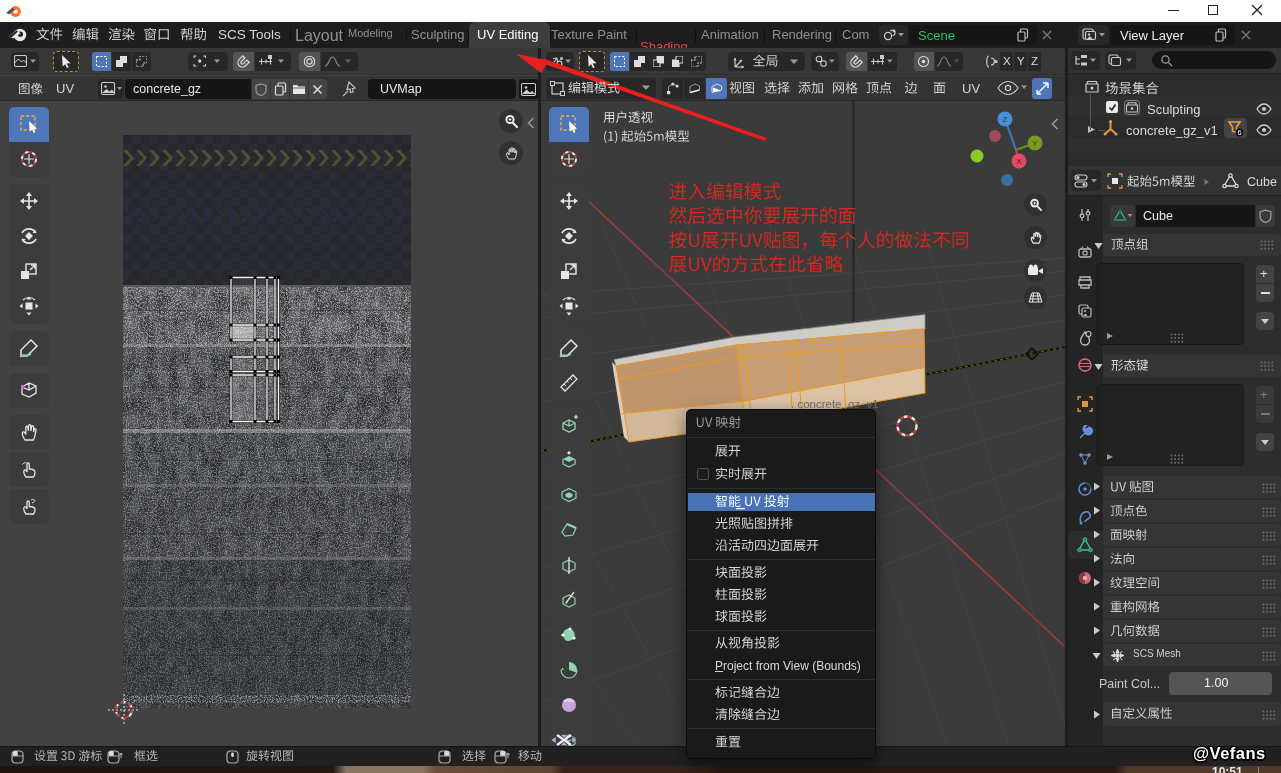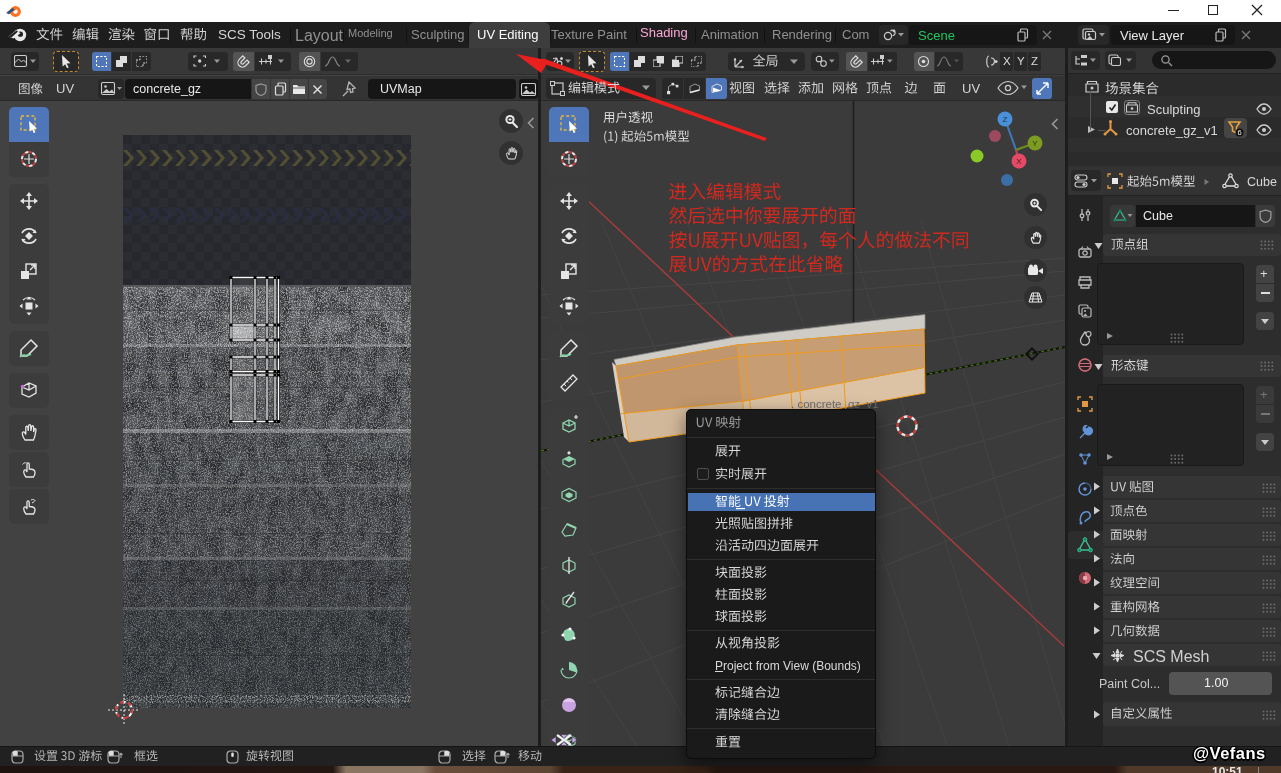--- a/index.html
+++ b/index.html
@@ -37,21 +37,21 @@
 <div class="abs" style="left:550px;top:28px;width:1px;height:15px;background:#111"></div>
 <div class="abs" style="left:636px;top:28px;width:1px;height:15px;background:#111"></div>
 <div class="abs" style="left:695px;top:28px;width:1px;height:15px;background:#111"></div>
 <div class="abs" style="left:764px;top:28px;width:1px;height:15px;background:#111"></div>
 <div class="abs" style="left:835px;top:28px;width:1px;height:15px;background:#111"></div>
 <div class="txt" style="left:295px;top:27px;font-size:16px;color:#909090">Layout</div>
 <div class="txt" style="left:348px;top:27px;font-size:11px;color:#909090">Modeling</div>
 <div class="txt" style="left:411px;top:27px;font-size:13px;color:#909090">Sculpting</div>
 <div class="txt" style="left:477px;top:27px;font-size:13px;color:#fdfdfd">UV Editing</div>
 <div class="txt" style="left:551px;top:27px;font-size:13px;color:#909090">Texture Paint</div>
-<div class="txt" style="left:640px;top:25px;font-size:13px;color:#f9a8d4">Shading</div>
+<div class="txt" style="left:640px;top:39px;font-size:13px;color:#ef4444">Shading</div>
 <div class="txt" style="left:701px;top:27px;font-size:13px;color:#909090">Animation</div>
 <div class="txt" style="left:772px;top:27px;font-size:13px;color:#909090">Rendering</div>
 <div class="txt" style="left:842px;top:27px;font-size:13px;color:#909090">Com</div>
 <div class="txt" style="left:218px;top:27px;font-size:13.5px;color:#d5d5d5">SCS Tools</div>
 <div class="btn" style="left:879px;top:25px;width:29px;height:20px"></div>
 <svg class="abs" style="left:883px;top:28px" width="22" height="14" viewBox="0 0 22 14">
 <circle cx="5" cy="8" r="3.6" fill="none" stroke="#ccc" stroke-width="1.2"></circle>
 <path d="M7.5 3 a2.7 2.7 0 1 1 2 4.6" fill="none" stroke="#ccc" stroke-width="1.2"></path>
 <circle cx="11" cy="3" r="1.4" fill="#ccc"></circle>
 <path d="M15 5 l3 3.5 3-3.5z" fill="#999"></path>
@@ -1043,21 +1043,21 @@
       <circle cx="12.3" cy="5.1" r="1" fill="#6a6a6a"></circle>
       <circle cx="1.5" cy="8.7" r="1" fill="#6a6a6a"></circle>
       <circle cx="5.1" cy="8.7" r="1" fill="#6a6a6a"></circle>
       <circle cx="8.7" cy="8.7" r="1" fill="#6a6a6a"></circle>
       <circle cx="12.3" cy="8.7" r="1" fill="#6a6a6a"></circle>
     </svg>
 <svg class="abs" style="left:1110px;top:648px" width="15" height="15" viewBox="0 0 15 15">
 <circle cx="7.5" cy="7.5" r="2" fill="#ddd"></circle>
 <path d="M7.5 1 L9 5 L6 5Z M14 7.5 L10 9 L10 6Z M7.5 14 L6 10 L9 10Z M1 7.5 L5 6 L5 9Z M12 3 L10 6 M3 12 L6 10 M12 12 L10 9 M3 3 L5 6" stroke="#ddd" stroke-width="1" fill="#ddd"></path>
     </svg>
-<div class="txt" style="left:1133px;top:648px;font-size:16px;color:#d0d0d0">SCS Mesh</div>
+<div class="txt" style="left:1133px;top:648px;font-size:10px;color:#d0d0d0">SCS Mesh</div>
 <div class="abs" style="left:1169px;top:672px;width:103px;height:23px;background:#545454;border-radius:4px"></div>
 <div class="txt" style="left:1204px;top:676px;font-size:12.5px;color:#f2f2f2">1.00</div>
 <div class="txt" style="left:1099px;top:677px;font-size:12.5px;color:#c8c8c8">Paint Col...</div>
 <div class="abs" style="left:1103px;top:702px;width:178px;height:24px;background:#353535;border-radius:3px"></div>
 <svg class="abs" style="left:1092px;top:710px" width="9" height="9" viewBox="0 0 9 9">
       <path d="M2 0.5 L8 4.5 L2 8.5Z" fill="#ccc"></path>
     </svg>
 <svg class="abs" style="left:1262px;top:710px" width="15" height="10" viewBox="0 0 15 10">
       <circle cx="1.5" cy="1.5" r="1" fill="#6a6a6a"></circle>
       <circle cx="5.1" cy="1.5" r="1" fill="#6a6a6a"></circle>

